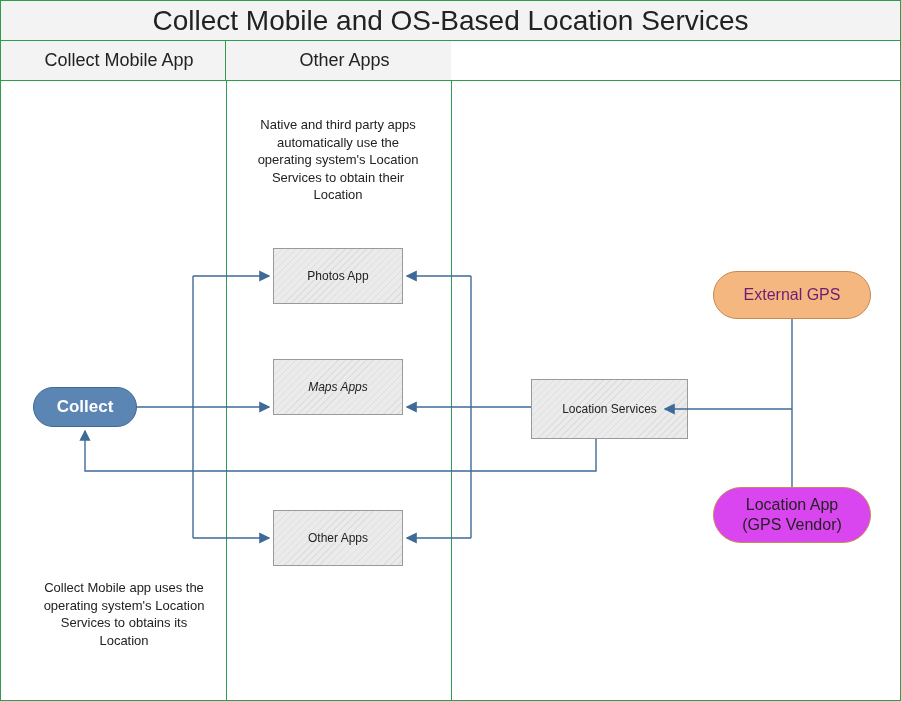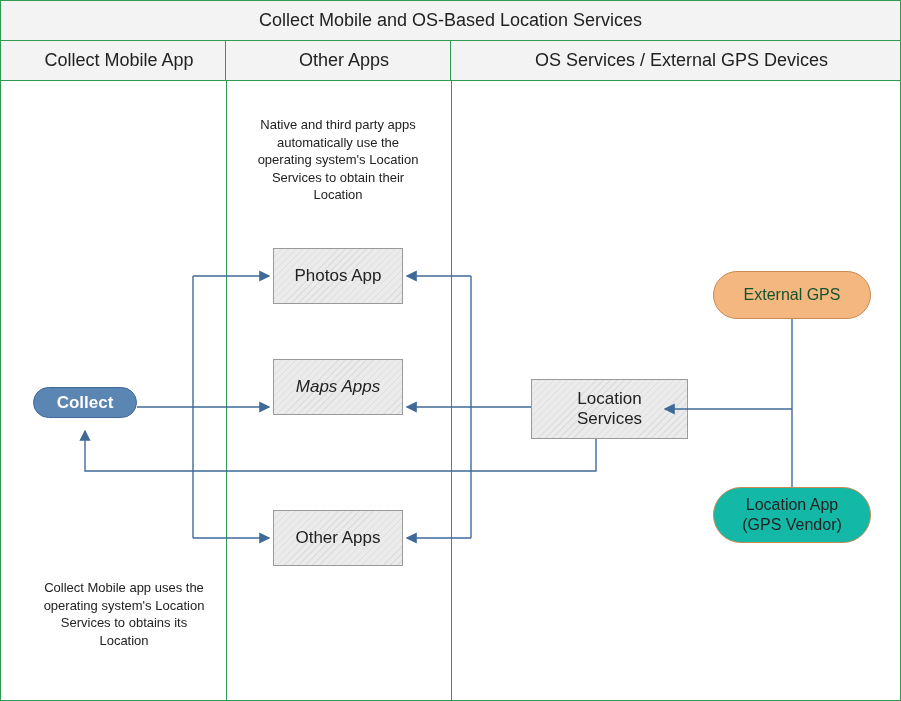--- a/index.html
+++ b/index.html
@@ -17,21 +17,21 @@
   }
   .title-bar {
     position: absolute;
     left: 0; top: 0; right: 0;
     height: 40px;
     background: #f3f3f3;
     border-bottom: 1px solid #2e9b4f;
     display: flex;
     align-items: center;
     justify-content: center;
-    font-size: 18px;
+    font-size: 28px;
     color: #222;
   }
   .col-headers {
     position: absolute;
     left: 0; top: 40px; right: 0;
     height: 40px;
     display: flex;
     border-bottom: 1px solid #2e9b4f;
   }
   .col-header {
@@ -69,21 +69,21 @@
   .note-bottom { left: 38px; top: 578px; width: 170px; }
 
   .box {
     position: absolute;
     width: 130px;
     height: 56px;
     border: 1px solid #9a9a9a;
     display: flex;
     align-items: center;
     justify-content: center;
-    font-size: 17px;
+    font-size: 12px;
     color: #222;
     text-align: center;
     padding: 14px;
     background-color: #ebebeb;
     background-image: repeating-linear-gradient(
       135deg,
       rgba(0,0,0,0.05) 0px,
       rgba(0,0,0,0.05) 1px,
       transparent 1px,
       transparent 5px
@@ -99,36 +99,36 @@
     border-radius: 28px;
     display: flex;
     align-items: center;
     justify-content: center;
     font-size: 16px;
     text-align: center;
     padding: 4px 12px;
     line-height: 1.25;
   }
   .pill.collect {
-    left: 32px; top: 386px; width: 104px; height: 31px;
+    left: 32px; top: 386px; width: 104px; height: 40px;
     background: #5b86b4;
     border: 1px solid #3f6a98;
     color: #fff;
     font-weight: 700;
     font-size: 17px;
   }
   .pill.extgps {
     left: 712px; top: 270px; width: 158px; height: 48px;
     background: #f4b77f;
     border: 1px solid #c78a52;
-    color: #14532d;
+    color: #701a75;
   }
   .pill.vendorgps {
     left: 712px; top: 486px; width: 158px; height: 56px;
-    background: #14b8a6;
+    background: #d946ef;
     border: 1px solid #c78a52;
     color: #222;
   }
 
   svg.lines {
     position: absolute;
     left: 0; top: 0;
     width: 901px; height: 701px;
     pointer-events: none;
   }
@@ -138,21 +138,20 @@
 </head>
 <body>
 
 <div class="diagram">
 
   <div class="title-bar">Collect Mobile and OS-Based Location Services</div>
 
   <div class="col-headers">
     <div class="col-header col1">Collect Mobile App</div>
     <div class="col-header col2">Other Apps</div>
-    <div class="col-header col3">OS Services / External GPS Devices</div>
   </div>
 
   <div class="vline v1"></div>
   <div class="vline v2"></div>
 
   <div class="note note-bottom">Collect Mobile app uses the operating system's Location Services to obtains its Location</div>
   <div class="note note-top">Native and third party apps automatically use the operating system's Location Services to obtain their Location</div>
 
   <div class="pill collect">Collect</div>
   <div class="box photos">Photos App</div>

